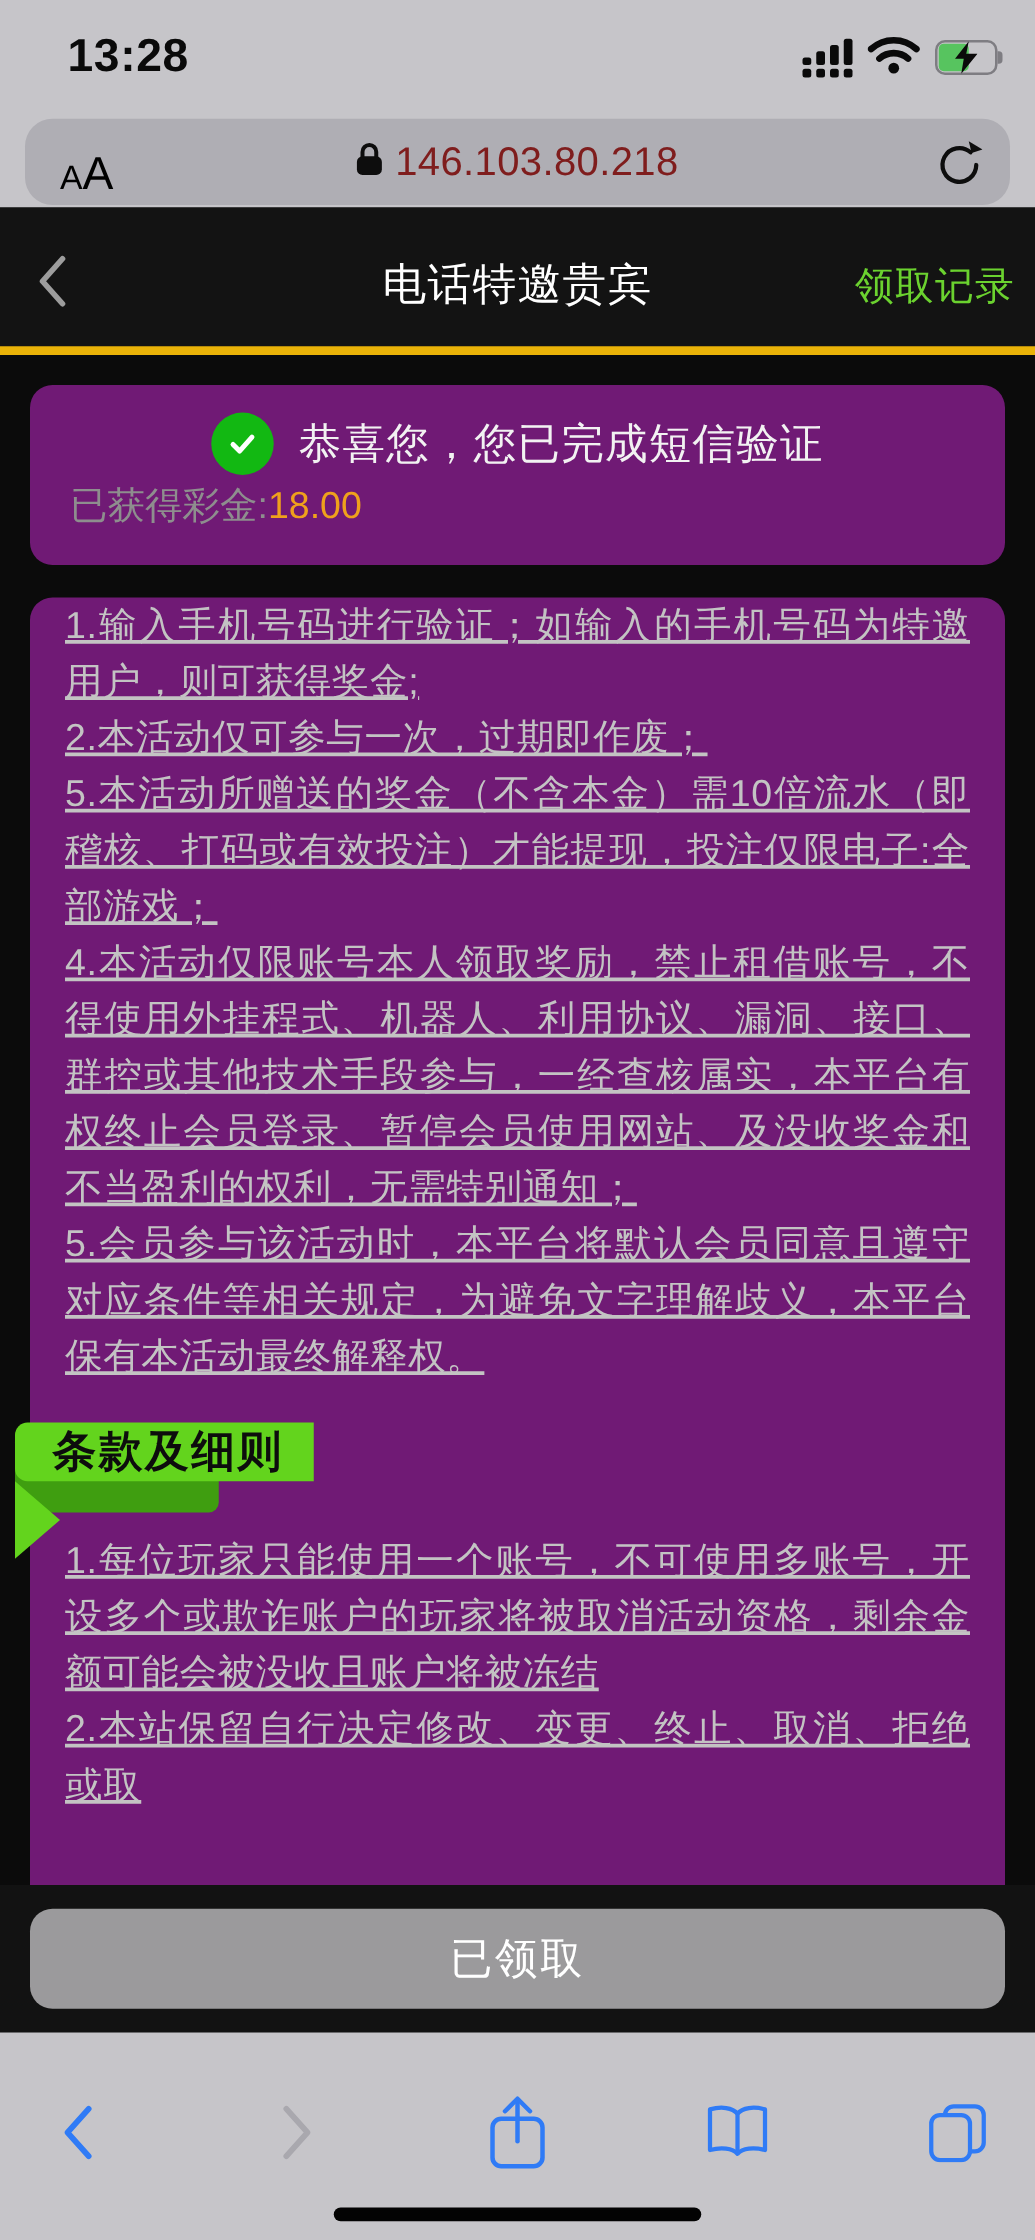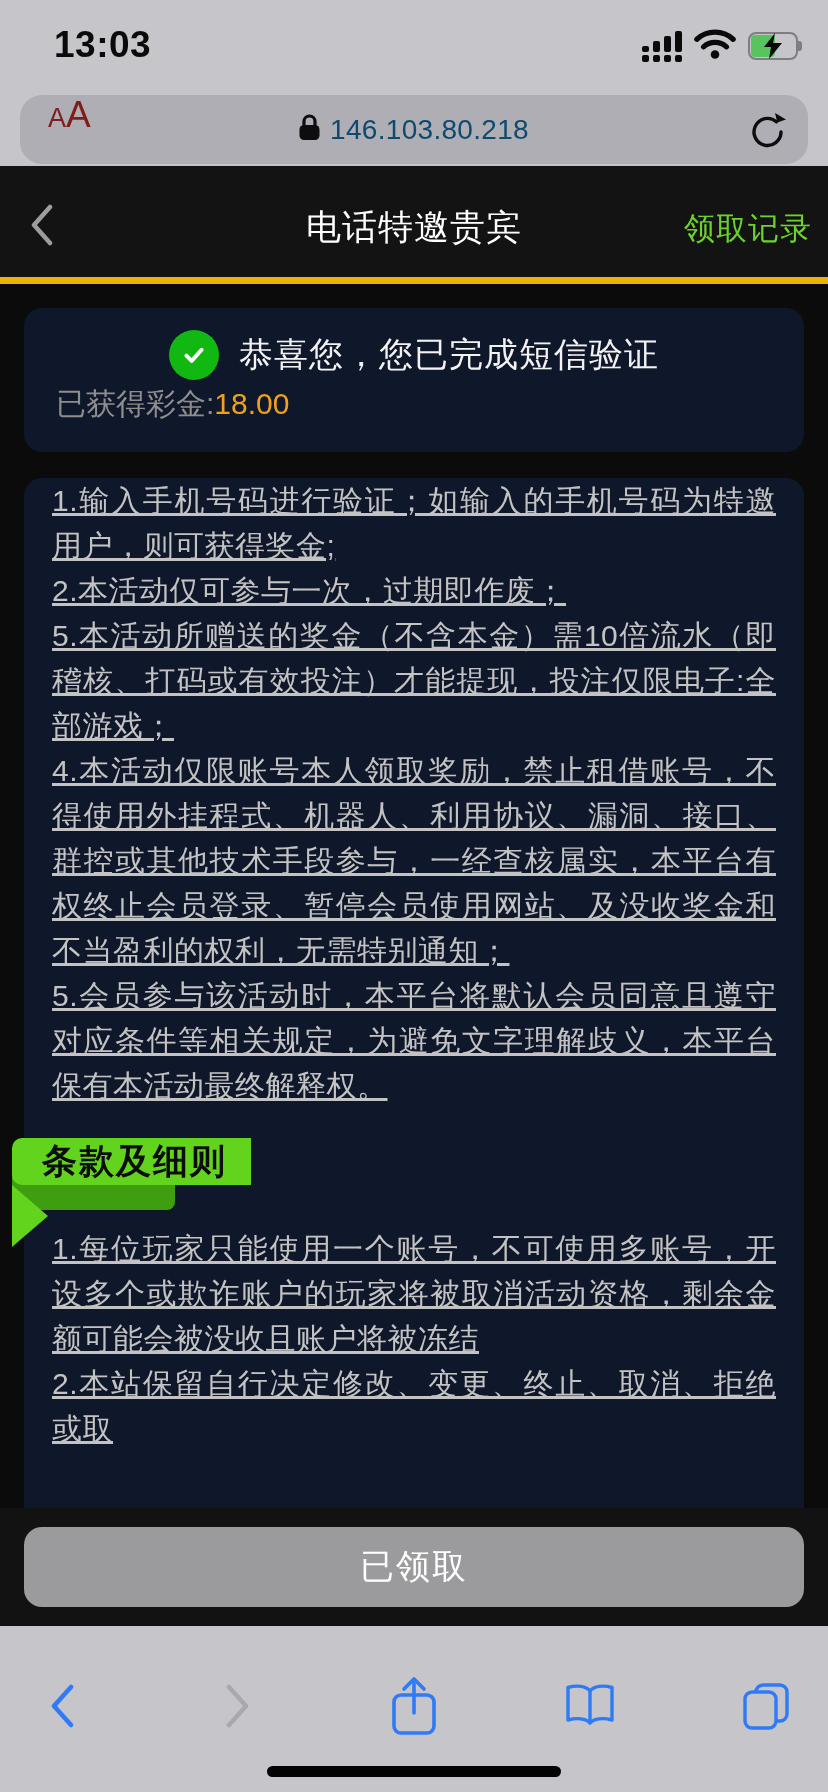--- a/index.html
+++ b/index.html
@@ -16,35 +16,35 @@
   .cell-bar { width:7px; display:flex; flex-direction:column; justify-content:flex-end; gap:3px; }
   .cell-seg { width:7px; border-radius:2px; background:#0a0a0a; }
   .cell-dot { width:7px; height:7px; border-radius:2px; background:#0a0a0a; }
   .battery { position:relative; width:58px; height:28px; }
   .battery-body { position:absolute; left:0; top:0; width:50px; height:28px; border:2.5px solid #7e7d82; border-radius:8px; }
   .battery-fill { position:absolute; left:3px; top:3px; width:24px; height:22px; border-radius:4px; }
   .battery-tip { position:absolute; right:4px; top:9px; width:4px; height:10px; background:#7e7d82; border-radius:0 3px 3px 0; }
   .battery-bolt { position:absolute; left:16px; top:1px; }
 
   .url-row { position:absolute; top:95px; left:20px; width:788px; height:69px; background:#afaeb4; border-radius:22px; display:flex; align-items:center; }
-  .aa-btn { position:absolute; left:28px; top:0; font-size:37px; color:#7f1d1d; line-height:40px; }
+  .aa-btn { position:absolute; left:28px; top:24px; font-size:37px; color:#000000; line-height:40px; }
   .aa-btn::first-letter { font-size:27px; }
   .url-center { margin:0 auto; display:flex; align-items:center; gap:10px; }
-  .url-text { font-size:28px; color:#0c4a6e; letter-spacing:0.3px; }
+  .url-text { font-size:32px; color:#7f1d1d; letter-spacing:0.3px; }
   .reload-btn { position:absolute; right:22px; top:16px; }
 
   
   .app-header { position:absolute; top:166px; left:0; width:828px; height:118px; background:#131313; border-bottom:7px solid #eab308; }
   .back-btn { position:absolute; left:30px; top:38px; }
   .page-title { position:absolute; left:0; width:100%; text-align:center; top:38px; font-size:35px; color:#ffffff; font-weight:500; letter-spacing:1px; }
   .header-action { position:absolute; right:16px; top:42px; font-size:31px; color:#6bd22f; letter-spacing:1px; }
 
   
   .content { position:absolute; top:284px; left:0; width:828px; height:1224px; overflow:hidden; background:#0b0b0b; }
-  .card { margin:24px 24px 0 24px; width:780px; background:#0f172a; border-radius:18px; }
+  .card { margin:24px 24px 0 24px; width:780px; background:#701a75; border-radius:18px; }
   .success-card { height:144px; position:relative; }
   .success-row { display:flex; align-items:center; justify-content:center; gap:20px; padding-top:22px; }
   .check-circle { width:50px; height:50px; border-radius:50%; background:#12b812; display:flex; align-items:center; justify-content:center; flex:0 0 auto; }
   .success-msg { font-size:34px; color:#f2f2f2; font-weight:500; letter-spacing:1px; }
   .bonus-row { padding-left:32px; margin-top:4px; font-size:30px; }
   .bonus-label { color:#8e8e8e; }
   .bonus-amount { color:#efa11c; }
 
   .rules-card { min-height:1250px; padding-bottom:60px; }
   .ribbon { position:relative; display:inline-flex; height:62px; margin-left:-12px; }
@@ -70,21 +70,21 @@
   .tb-tabs { left:721px; }
   .home-indicator { position:absolute; left:267px; top:140px; width:294px; height:11px; border-radius:6px; background:#030303; }
 </style>
 </head>
 <body>
 
 <div class="phone">
 
   <div class="top-chrome">
     <div class="status-bar">
-      <div class="time">13:03</div>
+      <div class="time">13:28</div>
       <div class="status-icons">
         <div class="cell-bars">
           <div class="cell-bar">
               <div class="cell-seg" style="height:6px"></div>
               <div class="cell-dot"></div>
             </div>
           <div class="cell-bar">
               <div class="cell-seg" style="height:11px"></div>
               <div class="cell-dot"></div>
             </div>

